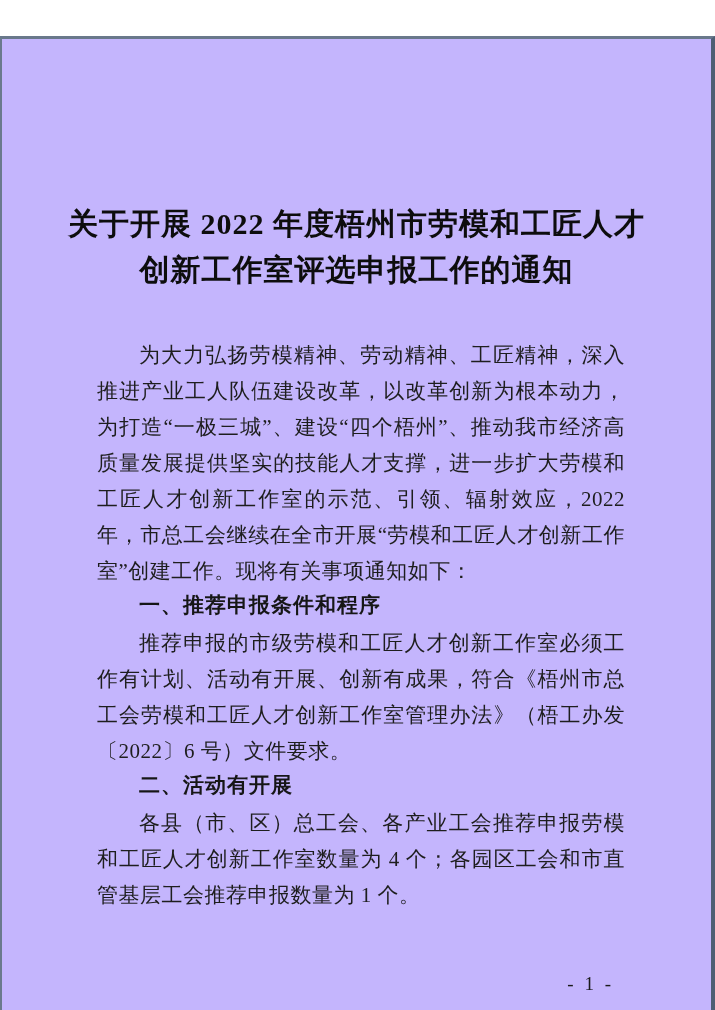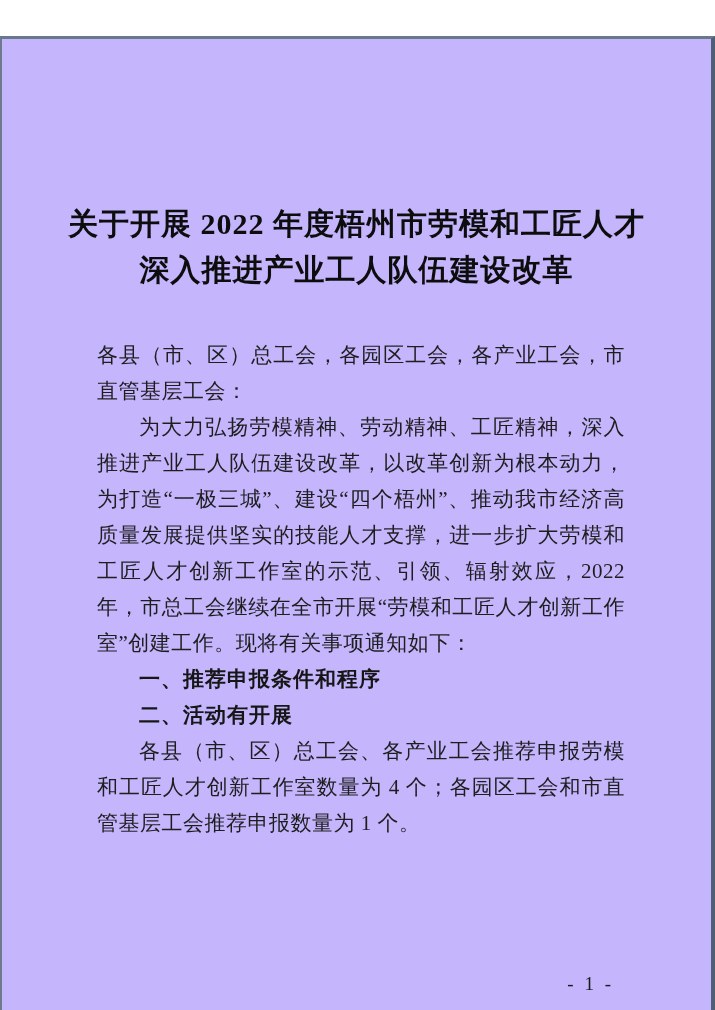--- a/index.html
+++ b/index.html
@@ -48,51 +48,51 @@
     letter-spacing: 0.5px;
   }
   .doc-body p {
     margin: 0;
     text-indent: 2em;
   }
   .doc-body p.salutation {
     text-indent: 0;
   }
   .doc-body p.section-heading {
-    font-family: Liberation Sans, sans-serif;
+    font-family: Liberation Mono, monospace;
     font-weight: bold;
     color: #161616;
     letter-spacing: 1px;
   }
   .page-number {
     position: absolute;
     top: 934px;
     right: 97px;
     font-size: 19px;
     letter-spacing: 3px;
     color: #1a1a1a;
   }
 </style>
 </head>
 <body>
 
 <div class="page">
 
   <div class="doc-title">
     <div>关于开展 2022 年度梧州市劳模和工匠人才</div>
-    <div>深入推进产业工人队伍建设改革</div>
+    <div>创新工作室评选申报工作的通知</div>
   </div>
 
   <div class="doc-body">
-    <p class="salutation">各县（市、区）总工会，各园区工会，各产业工会，市直管基层工会：</p>
 
     <p>为大力弘扬劳模精神、劳动精神、工匠精神，深入推进产业工人队伍建设改革，以改革创新为根本动力，为打造“一极三城”、建设“四个梧州”、推动我市经济高质量发展提供坚实的技能人才支撑，进一步扩大劳模和工匠人才创新工作室的示范、引领、辐射效应，2022 年，市总工会继续在全市开展“劳模和工匠人才创新工作室”创建工作。现将有关事项通知如下：</p>
 
     <p class="section-heading">一、推荐申报条件和程序</p>
 
+    <p>推荐申报的市级劳模和工匠人才创新工作室必须工作有计划、活动有开展、创新有成果，符合《梧州市总工会劳模和工匠人才创新工作室管理办法》（梧工办发〔2022〕6 号）文件要求。</p>
 
     <p class="section-heading">二、活动有开展</p>
 
     <p>各县（市、区）总工会、各产业工会推荐申报劳模和工匠人才创新工作室数量为 4 个；各园区工会和市直管基层工会推荐申报数量为 1 个。</p>
   </div>
 
   <div class="page-number">- 1 -</div>
 
 </div>
 

